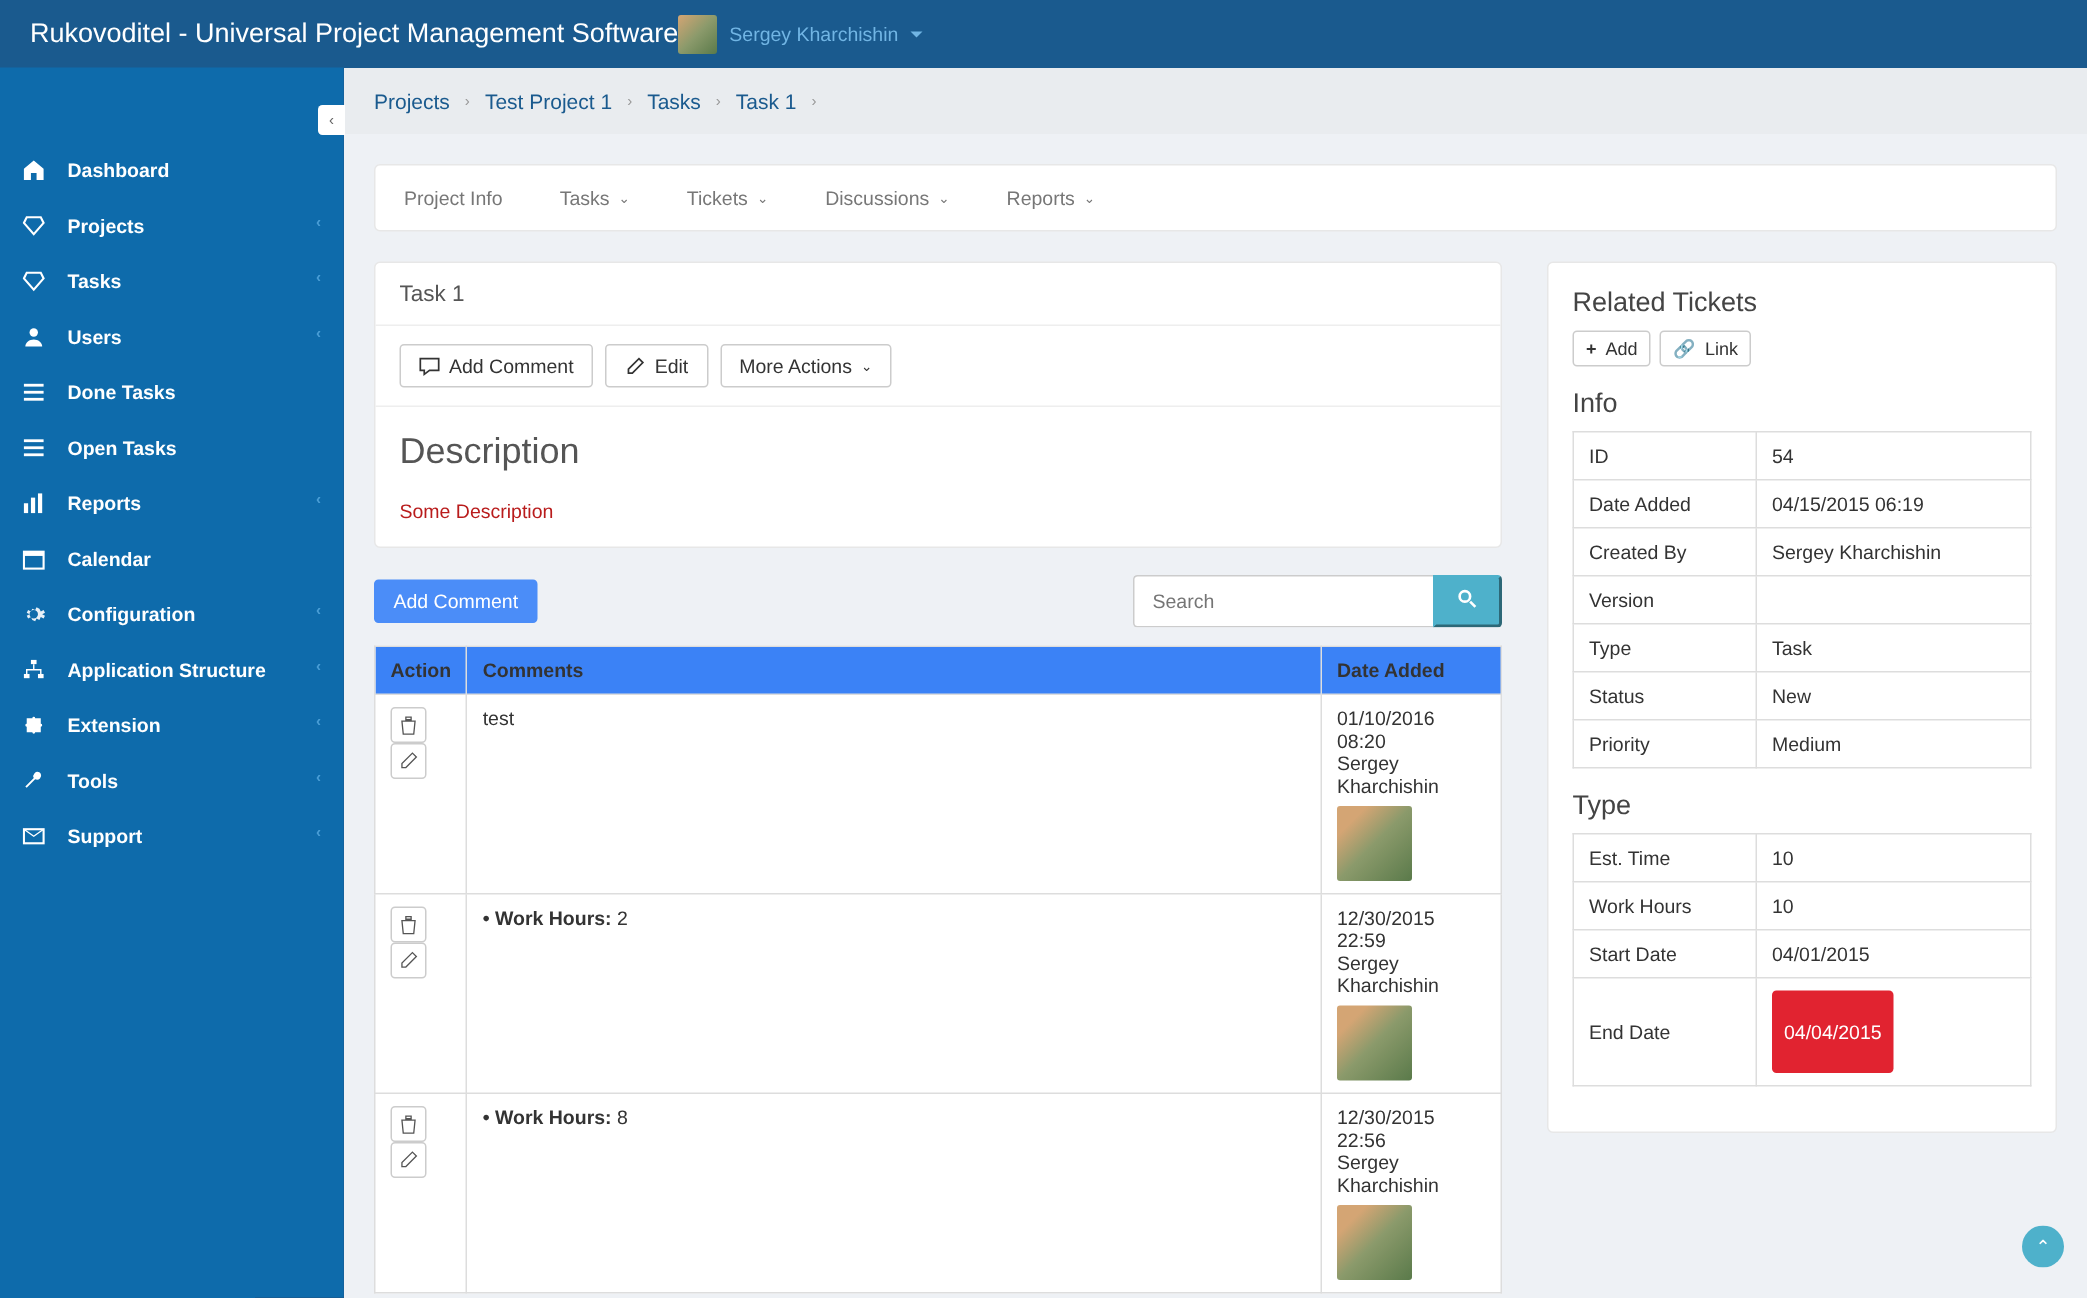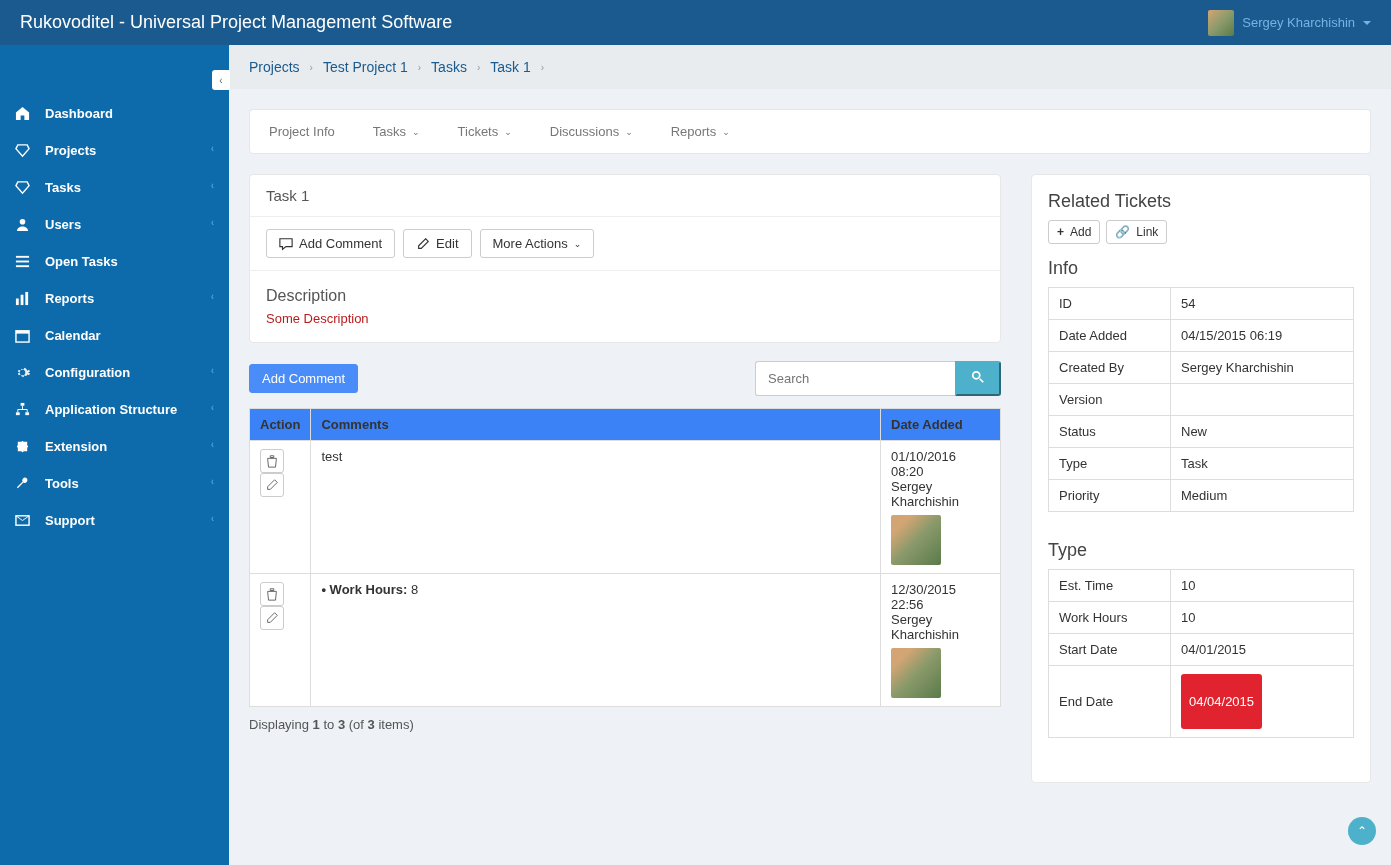--- a/index.html
+++ b/index.html
@@ -1,17 +1,17 @@
 <!DOCTYPE html>
 <html><head>
 <meta charset="utf-8">
 <style>
 *{box-sizing:border-box;margin:0;padding:0}
 body{font-family:Arial,Helvetica,sans-serif;font-size:13px;color:#333;background:#1a5a8e;width:1391px;height:865px;overflow:hidden}
-.header{height:45px;background:#1a5a8e;display:flex;align-items:center;padding:0 20px;justify-content:space-between}
+.header{height:45px;background:#1a5a8e;display:flex;align-items:center;padding:0 20px;}
 .header-title{color:#fff;font-size:18px;font-weight:normal}
 .header-user{display:flex;align-items:center;gap:8px;color:#71b5e4;font-size:13px;cursor:pointer}
 .avatar{width:26px;height:26px;background:linear-gradient(135deg,#d4a574,#8b9a6b,#5a7a4a);border-radius:2px}
 .chevron-down{width:0;height:0;border-left:4px solid transparent;border-right:4px solid transparent;border-top:4px solid #71b5e4}
 .layout{display:flex;height:820px}
 .sidebar{width:229px;background:#0e6bab;padding-top:50px;position:relative;flex-shrink:0}
 .sidebar-collapse{position:absolute;top:25px;right:-1px;width:18px;height:20px;background:#fff;border-radius:3px 0 0 3px;display:flex;align-items:center;justify-content:center;cursor:pointer;font-size:10px;color:#666}
 .side-item{display:flex;padding:11px 15px;color:#fff;cursor:pointer;font-size:13px;font-weight:bold;position:relative}
 .side-icon{width:22px;display:inline-flex;align-items:center;justify-content:flex-start;margin-right:8px;font-size:14px}
 .side-chev{position:absolute;right:15px;font-size:10px;color:#4a9ed6}
@@ -26,35 +26,35 @@
 .main-col{flex:1;min-width:0}
 .side-col{width:340px;flex-shrink:0}
 .panel{background:#fff;border:1px solid #e7e7e7;border-radius:4px;margin-bottom:18px}
 .panel-head{padding:12px 16px;border-bottom:1px solid #eee;font-size:15px;color:#555}
 .panel-actions{padding:12px 16px;border-bottom:1px solid #eee;display:flex;gap:8px}
 .btn{border:1px solid #ccc;background:#fff;border-radius:3px;padding:6px 12px;font-size:13px;color:#333;cursor:pointer;display:inline-flex;align-items:center;gap:6px}
 .btn-primary{background:#4b8df8;border-color:#4b8df8;color:#fff}
 .btn-search{background:#4eb1cb;border-color:#4eb1cb;color:#fff;border-radius:0 3px 3px 0;padding:7px 14px}
 .btn-sm{padding:4px 8px;font-size:12px}
 .panel-body{padding:16px}
-.desc-title{font-size:16px;color:#555;margin-bottom:6px;font-weight:normal}
+.desc-title{font-size:24px;color:#555;margin-bottom:18px;font-weight:normal}
 .desc-text{font-size:13px;color:#b91c1c}
 .search-row{display:flex;justify-content:space-between;align-items:center;margin-bottom:12px}
 .search-wrap{display:flex}
 .search-input{border:1px solid #ccc;border-right:none;border-radius:3px 0 0 3px;padding:7px 12px;font-size:13px;width:200px}
 .table{width:100%;border-collapse:collapse;background:#fff;border:1px solid #ddd}
 .table th{background:#3b82f6;border:1px solid #ddd;padding:8px 10px;text-align:left;font-size:13px;color:#333;font-weight:bold}
 .table td{border:1px solid #ddd;padding:8px 10px;font-size:13px;vertical-align:top}
 .action-cell{width:60px}
 .date-cell{width:120px}
 .icon-btn{border:1px solid #ccc;background:#fff;border-radius:3px;width:24px;height:24px;display:inline-flex;align-items:center;justify-content:center;cursor:pointer;font-size:11px;color:#555;margin-right:2px}
 .user-avatar{width:50px;height:50px;background:linear-gradient(135deg,#d4a574 20%,#8b9a6b 50%,#5a7a4a);margin-top:6px;border-radius:2px}
 .pager{font-size:13px;color:#555;margin-top:10px}
 .section-title{font-size:18px;color:#444;margin-bottom:8px;font-weight:normal}
-.info-table{width:100%;border-collapse:collapse;margin-bottom:28px}
+.info-table{width:100%;border-collapse:collapse;margin-bottom:14px}
 .info-table td{border:1px solid #ddd;padding:8px 10px;font-size:13px;background:#fff}
 .info-table td:first-child{width:40%;color:#333}
 .danger-cell{background:#e12330 !important;color:#fff;padding:20px 8px;border-radius:3px;display:inline-block}
 .scroll-top{position:fixed;bottom:20px;right:15px;width:28px;height:28px;background:#4eb1cb;border-radius:50%;display:flex;align-items:center;justify-content:center;color:#fff;cursor:pointer;font-size:12px}
 .ticket-btns{display:flex;gap:6px;margin-bottom:14px}
 svg{width:14px;height:14px;fill:currentColor}
 .side-icon svg{width:15px;height:15px}
 </style>
 </head>
 <body>
@@ -99,20 +99,30 @@
       </div>
     <div class="side-item">
         <span class="side-icon">
           <svg viewBox="0 0 16 16">
             <circle cx="8" cy="5" r="3"></circle>
             <path d="M2 15c0-3 3-5 6-5s6 2 6 5z"></path>
           </svg>
         </span>
         <span>Users</span>
         <span class="side-chev">‹</span>
+      </div>
+    <div class="side-item">
+        <span class="side-icon">
+          <svg viewBox="0 0 16 16">
+            <rect x="1" y="2" width="14" height="2"></rect>
+            <rect x="1" y="7" width="14" height="2"></rect>
+            <rect x="1" y="12" width="14" height="2"></rect>
+          </svg>
+        </span>
+        <span>Done Tasks</span>
       </div>
     <div class="side-item">
         <span class="side-icon">
           <svg viewBox="0 0 16 16">
             <rect x="1" y="2" width="14" height="2"></rect>
             <rect x="1" y="7" width="14" height="2"></rect>
             <rect x="1" y="12" width="14" height="2"></rect>
           </svg>
         </span>
         <span>Open Tasks</span>
@@ -287,20 +297,33 @@
                 <tr>
                   <td class="action-cell"><span class="icon-btn">
                       <svg viewBox="0 0 16 16">
                         <path d="M3 5h10l-1 10H4zM6 2h4v2H6z" fill="none" stroke="currentColor"></path>
                       </svg>
                     </span><span class="icon-btn">
                       <svg viewBox="0 0 16 16">
                         <path d="M11 2l3 3-8 8H3v-3z" fill="none" stroke="currentColor"></path>
                       </svg>
                     </span></td>
+  <td><b>• Work Hours:</b> 2</td>
+  <td class="date-cell">12/30/2015 22:59<br>Sergey Kharchishin<div class="user-avatar"></div></td>
+                </tr>
+                <tr>
+                  <td class="action-cell"><span class="icon-btn">
+                      <svg viewBox="0 0 16 16">
+                        <path d="M3 5h10l-1 10H4zM6 2h4v2H6z" fill="none" stroke="currentColor"></path>
+                      </svg>
+                    </span><span class="icon-btn">
+                      <svg viewBox="0 0 16 16">
+                        <path d="M11 2l3 3-8 8H3v-3z" fill="none" stroke="currentColor"></path>
+                      </svg>
+                    </span></td>
   <td><b>• Work Hours:</b> 8</td>
   <td class="date-cell">12/30/2015 22:56<br>Sergey Kharchishin<div class="user-avatar"></div></td>
                 </tr>
               </tbody>
           </table>
 
           <div class="pager">
             <span>Displaying </span><b>1</b><span> to </span><b>3</b><span> (of </span><b>3</b><span> items)</span>
           </div>
         </div>
@@ -332,26 +355,26 @@
                     </tr>
                     <tr>
                       <td>Created By</td>
                       <td>Sergey Kharchishin</td>
                     </tr>
                     <tr>
                       <td>Version</td>
                       <td></td>
                     </tr>
                     <tr>
+                      <td>Type</td>
+                      <td>Task</td>
+                    </tr>
+                    <tr>
                       <td>Status</td>
                       <td>New</td>
-                    </tr>
-                    <tr>
-                      <td>Type</td>
-                      <td>Task</td>
                     </tr>
                     <tr>
                       <td>Priority</td>
                       <td>Medium</td>
                     </tr>
                   </tbody>
                 </table>
               <h3 class="section-title">Type</h3>
               <table class="info-table">
                   <tbody id="time-body">

